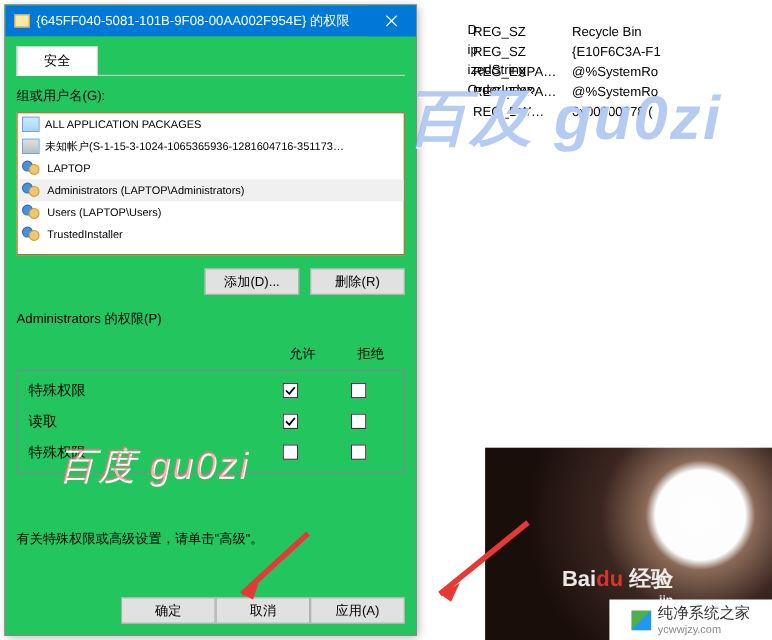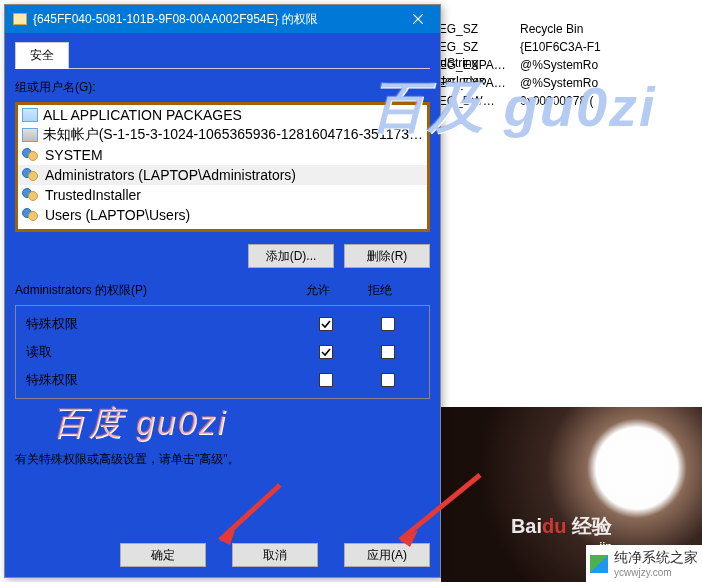--- a/index.html
+++ b/index.html
@@ -9,67 +9,67 @@
   .bg-table { position: absolute; top: 0; right: 0; width: 280px; font-size: 12px; }
   .bg-row { display: flex; height: 18px; align-items: center; white-space: nowrap; }
   .bg-type { width: 90px; padding-left: 8px; }
   .bg-data { flex: 1; padding-left: 8px; overflow: hidden; }
   .bg-partial { position: absolute; left: 425px; top: 20px; font-size: 12px; }
   .bg-partial div { height: 18px; white-space: nowrap; }
 
   
   .bg-image { position: absolute; left: 441px; top: 395px; right: 0; bottom: 0; background: radial-gradient(circle at 75% 35%, #fefefe 0%, #fdfdfd 18%, #8a6a58 22%, #3a2620 40%, #1a0e0a 70%); margin-top: 12px; }
   .bg-logo { position: absolute; right: 90px; bottom: 30px; color: #fff; font-size: 20px; font-weight: bold; opacity: 0.9; }
-  .bg-footer { position: absolute; right: 0; bottom: 0; background: #fff; padding: 4px 4px; font-size: 14px; color: #333; display: flex; align-items: center; gap: 6px; }
+  .bg-footer { position: absolute; right: 0; bottom: 0; background: #fff; padding: 4px 20px; font-size: 14px; color: #333; display: flex; align-items: center; gap: 6px; }
   .bg-footer-icon { width: 18px; height: 18px; background: linear-gradient(135deg, #4caf50 50%, #2196f3 50%); }
 
   
-  .dialog { position: absolute; left: 4px; top: 4px; width: 437px; height: 574px; background: #1d4ed8; border: 1px solid #888; box-shadow: 2px 2px 8px rgba(0,0,0,0.3); }
+  .dialog { position: absolute; left: 4px; top: 4px; width: 375px; height: 574px; background: #22c55e; border: 1px solid #888; box-shadow: 2px 2px 8px rgba(0,0,0,0.3); }
   .titlebar { height: 28px; background: #0078d7; color: #fff; display: flex; align-items: center; font-size: 12px; padding-left: 8px; }
   .titlebar-icon { width: 14px; height: 12px; background: #ffe9a8; border: 1px solid #c9a84a; margin-right: 6px; }
   .titlebar-text { flex: 1; white-space: nowrap; overflow: hidden; text-overflow: ellipsis; }
   .close-btn { width: 44px; height: 28px; background: #0078d7; display: flex; align-items: center; justify-content: center; cursor: pointer; }
   .close-btn svg { width: 10px; height: 10px; }
 
   .dialog-body { padding: 8px 10px 10px 10px; height: calc(100% - 28px); display: flex; flex-direction: column; }
 
   .tabs { display: flex; border-bottom: 1px solid #ccc; margin-bottom: 10px; }
-  .tab { padding: 4px 14px; font-size: 12px; border: 1px solid #ccc; border-bottom: 1px solid #fff; background: #fff; position: relative; top: 1px; }
+  .tab { padding: 4px 24px; font-size: 12px; border: 1px solid #ccc; border-bottom: 1px solid #fff; background: #fff; position: relative; top: 1px; }
 
   .group-label { font-size: 12px; margin-bottom: 6px; }
 
-  .user-list { border: 3px solid #a16207; height: 130px; overflow: hidden; font-size: 14px; background: #fff; }
+  .user-list { border: 1px solid #a16207; height: 130px; overflow: hidden; font-size: 10px; background: #fff; }
   .user-row { display: flex; align-items: center; height: 20px; padding: 0 4px; gap: 5px; white-space: nowrap; }
   .user-row.selected { background: #f0f0f0; }
   .icon-pkg { width: 16px; height: 14px; background: linear-gradient(#cfe8ff,#a9d4ff); border: 1px solid #6aa8e0; }
   .icon-pkg.diamond { background: linear-gradient(#e0e0e0,#bdbdbd); }
   .icon-users { width: 18px; height: 14px; position: relative; }
   .icon-users::before, .icon-users::after { content:""; position:absolute; width:8px; height:8px; border-radius:50%; background:#4a90d9; border:1px solid #2a6db0; }
   .icon-users::before { left:0; top:0; }
   .icon-users::after { left:6px; top:3px; background:#f0c674; border-color:#c9a030; }
 
   .btn-row { display: flex; justify-content: flex-end; gap: 10px; margin-top: 12px; margin-bottom: 14px; }
   .win-btn { min-width: 86px; height: 24px; font-size: 12px; background: #e1e1e1; border: 1px solid #adadad; cursor: pointer; padding: 0 10px; }
 
   .perm-header { display: flex; font-size: 12px; margin-bottom: 6px; }
   .perm-header .name { flex: 1; }
-  .perm-header .col { width: 62px; text-align: left; }
+  .perm-header .col { width: 62px; text-align: center; margin-top: 31px; }
 
   .perm-table { border: 1px solid #828790; padding: 4px 0; }
   .perm-row { display: flex; align-items: center; height: 28px; font-size: 13px; padding: 0 10px; }
   .perm-row .pname { flex: 1; }
   .perm-row .pcol { width: 62px; display: flex; justify-content: center; }
   .chk { width: 14px; height: 14px; border: 1px solid #333; background: #fff; display: flex; align-items: center; justify-content: center; cursor: pointer; }
   .chk.checked svg { display: block; }
   .chk svg { display: none; width: 10px; height: 10px; }
 
   .adv-row { display: flex; align-items: center; margin-top: 52px; gap: 10px; }
   .adv-row .txt { flex: 1; font-size: 12px; }
 
-  .bottom-btns { display: flex; justify-content: flex-end; gap: 26px; margin-top: auto; padding-top: 18px; }
+  .bottom-btns { display: flex; justify-content: flex-end; gap: 0; margin-top: auto; padding-top: 18px; }
 
   
   .wm1 { position: absolute; left: 370px; top: 70px; font-size: 56px; font-style: italic; font-weight: bold; color: rgba(120,160,230,0.55); text-shadow: 1px 1px 0 #fff; pointer-events: none; letter-spacing: 2px; }
   .wm2 { position: absolute; left: 52px; top: 400px; font-size: 34px; font-style: italic; font-weight: normal; color: rgba(235,120,120,0.55); text-shadow: 1px 1px 0 #fff; pointer-events: none; letter-spacing: 2px; }
 
   
   .arrow { position: absolute; pointer-events: none; }
   .arrow svg line { stroke: #e53935; stroke-width: 5; }
   .arrow svg polygon { fill: #e53935; }
 </style>
@@ -143,33 +143,33 @@
       <div class="user-row">
           <span class="icon-pkg"></span>
           <span>ALL APPLICATION PACKAGES</span>
         </div>
       <div class="user-row">
           <span class="icon-pkg diamond"></span>
           <span>未知帐户(S-1-15-3-1024-1065365936-1281604716-351173…</span>
         </div>
       <div class="user-row">
           <span class="icon-users"></span>
-          <span>SYSTEM</span>
+          <span>LAPTOP</span>
         </div>
       <div class="user-row selected">
           <span class="icon-users"></span>
           <span>Administrators (LAPTOP\Administrators)</span>
         </div>
       <div class="user-row">
           <span class="icon-users"></span>
+          <span>Users (LAPTOP\Users)</span>
+        </div>
+      <div class="user-row">
+          <span class="icon-users"></span>
           <span>TrustedInstaller</span>
-        </div>
-      <div class="user-row">
-          <span class="icon-users"></span>
-          <span>Users (LAPTOP\Users)</span>
         </div>
     </div>
 
     <div class="btn-row">
       <button class="win-btn">添加(D)...</button>
       <button class="win-btn">删除(R)</button>
     </div>
 
     <div class="perm-header">
       <span class="name">Administrators 的权限(P)</span>

